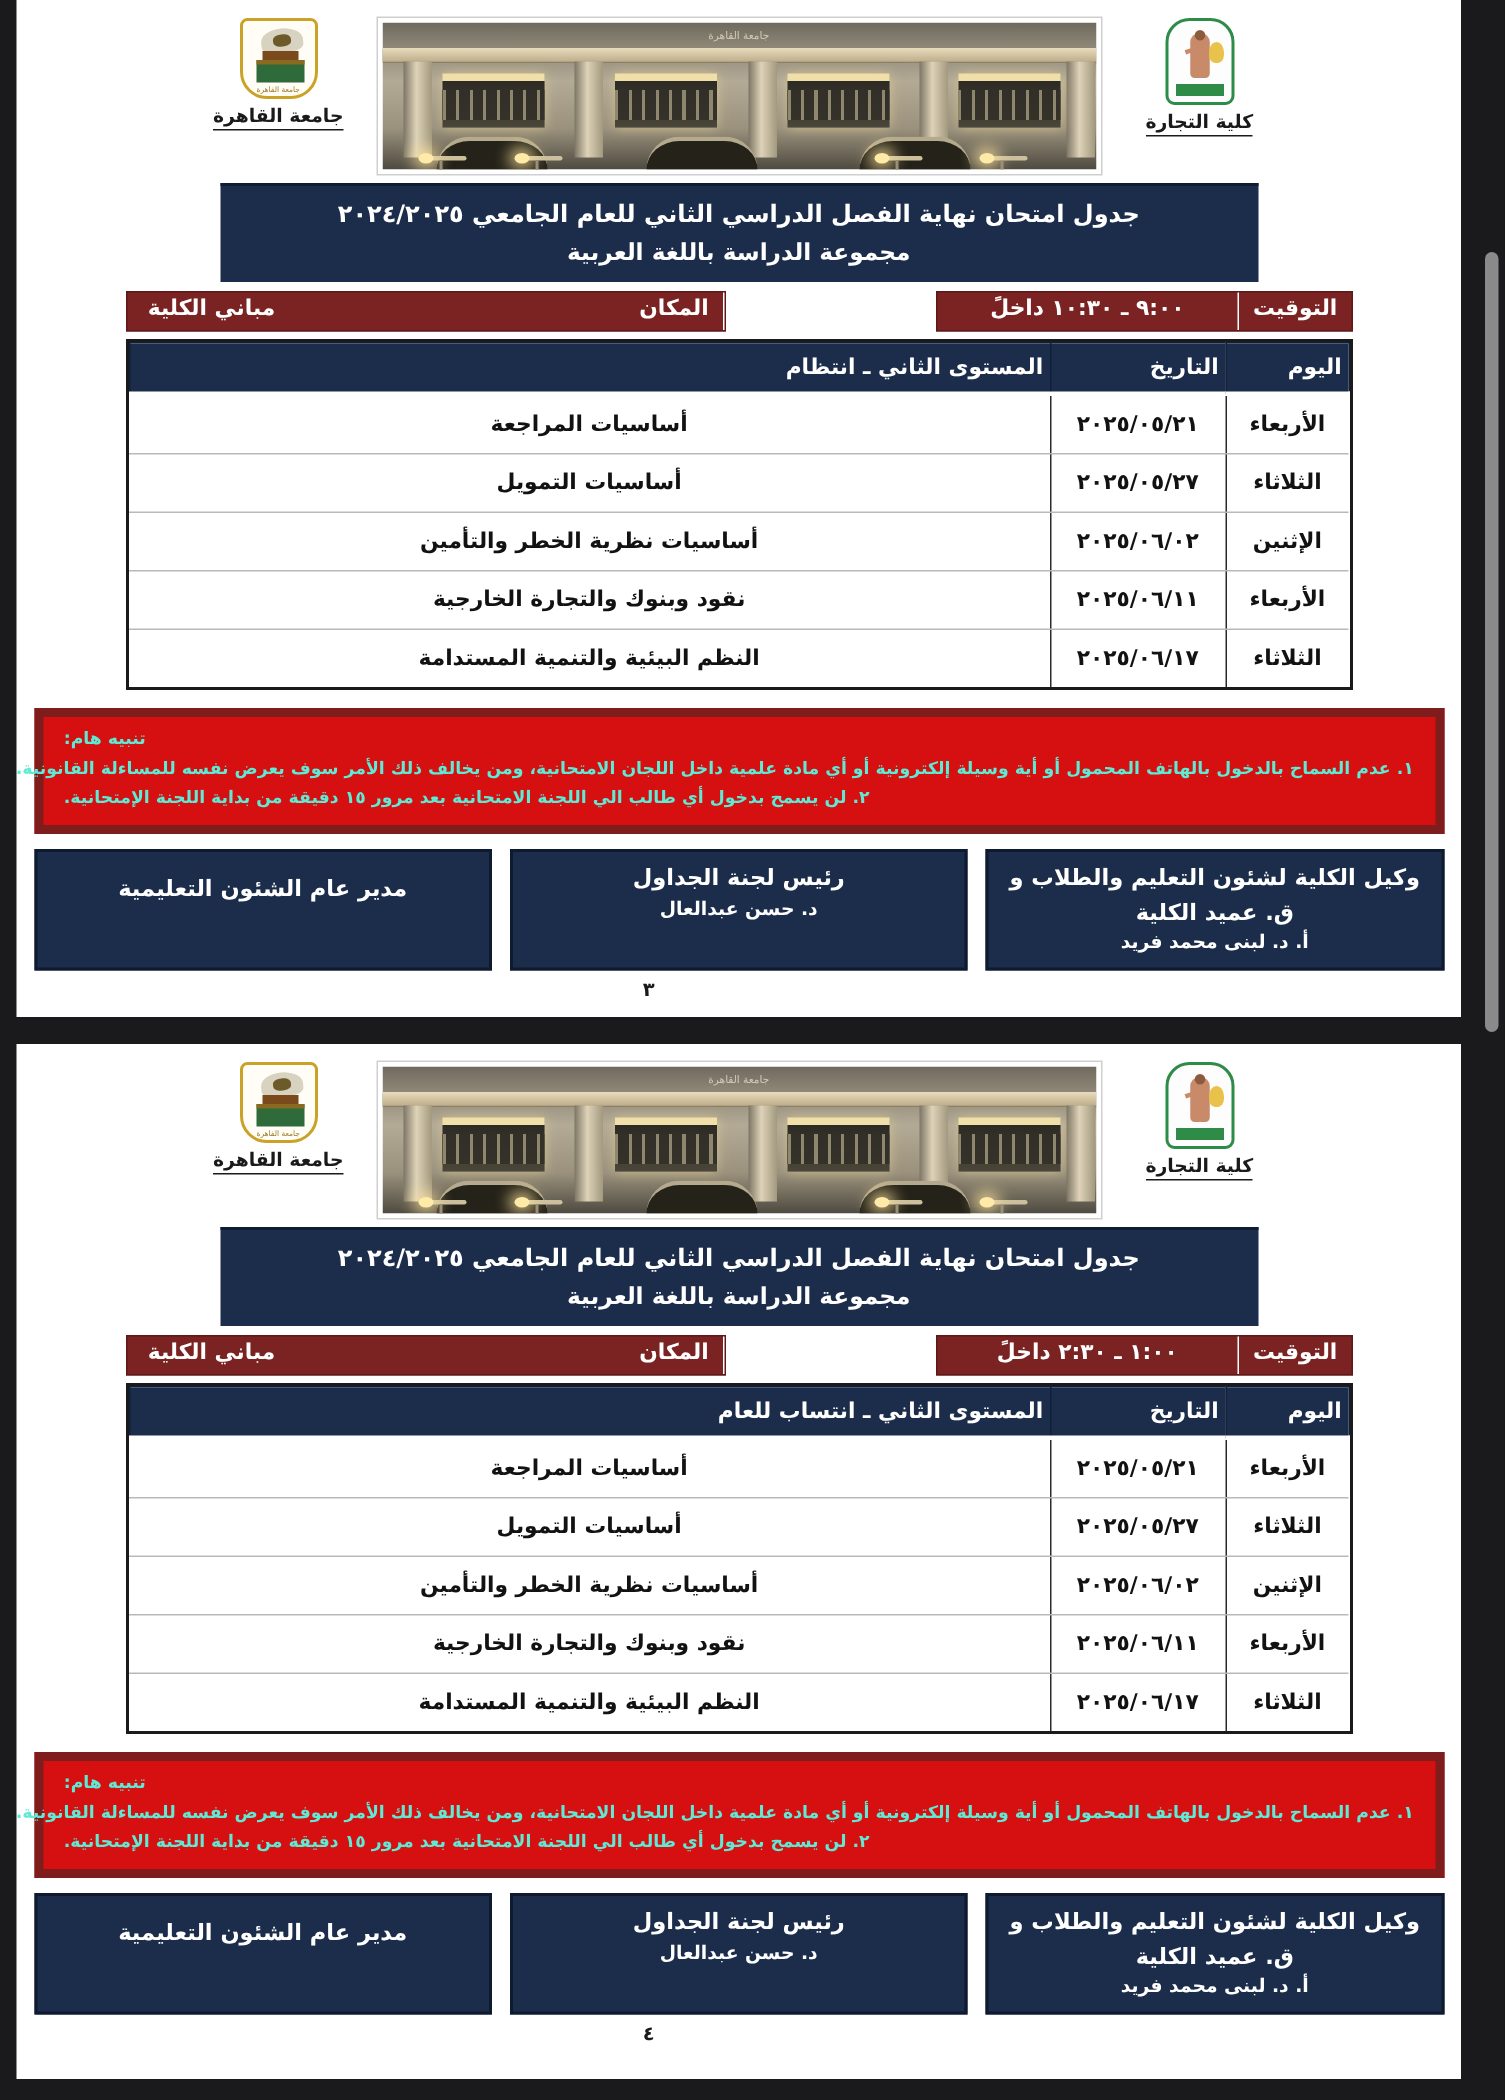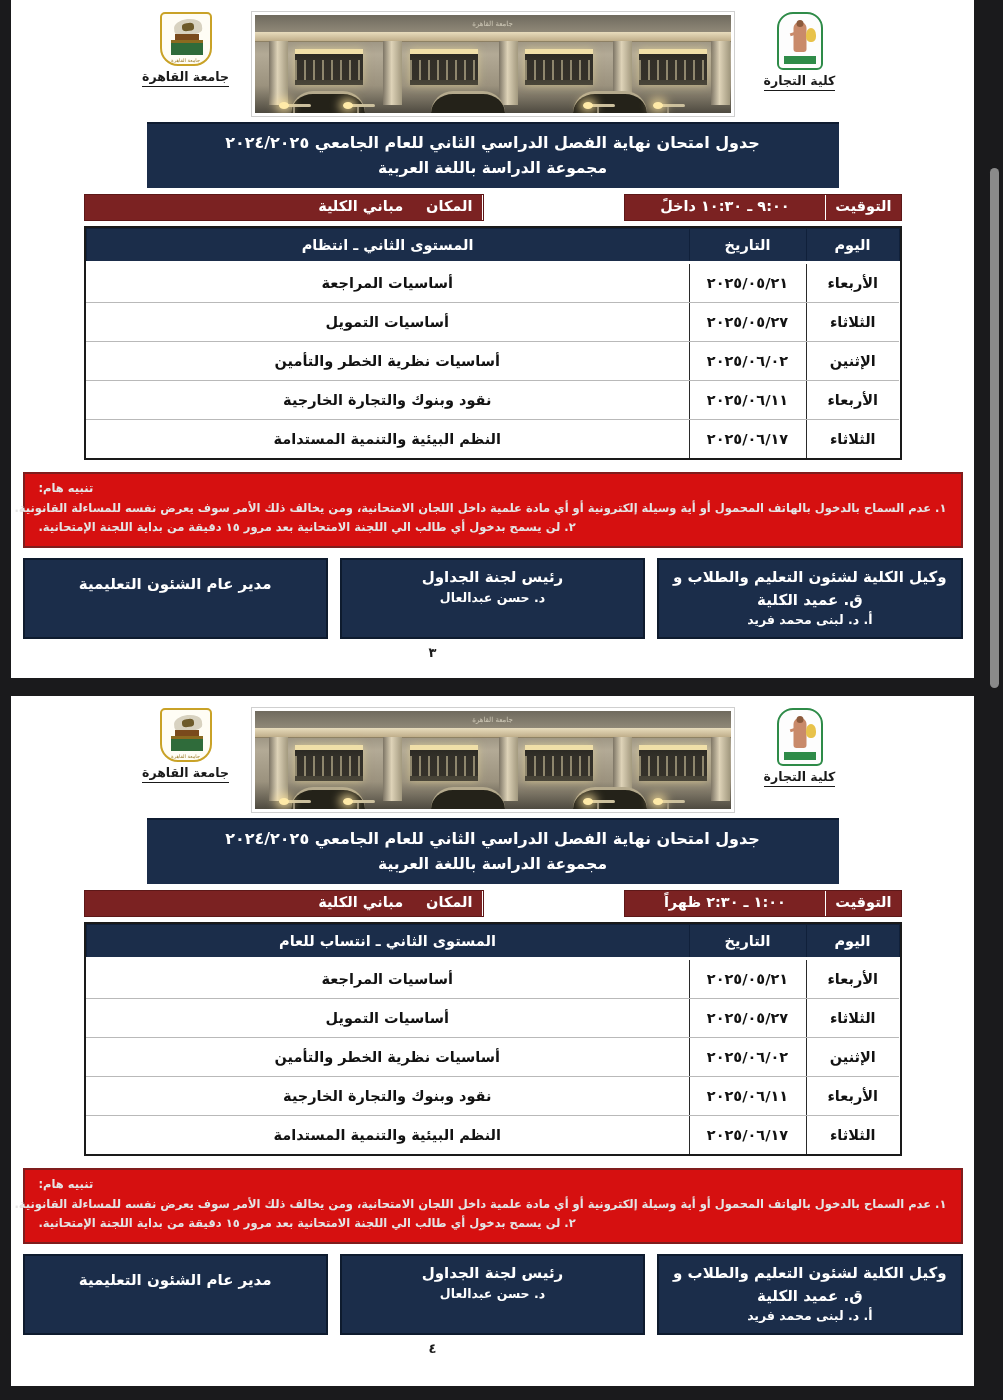--- a/index.html
+++ b/index.html
@@ -279,21 +279,21 @@
   }
   .meta-place .m-label {
     padding: 3px 9px;
     font-size: 14.5px; font-weight: bold;
     border-right: 1.5px solid #ffffff;
     white-space: nowrap;
   }
   .meta-place .m-value {
     padding: 3px 14px;
     font-size: 14.5px; font-weight: bold;
-    flex: 1; text-align: right; white-space: nowrap;
+    flex: 1; text-align: left; white-space: nowrap;
   }
 
   
   .table-wrap {
     width: 818px;
     margin: 5px auto 0;
     border: 2px solid #1a1a1a;
     background: #ffffff;
   }
   table.schedule {
@@ -302,22 +302,23 @@
     table-layout: fixed;
   }
   table.schedule th {
     background: #1b2d4a;
     color: #ffffff;
     font-size: 14.5px;
     font-weight: bold;
     padding: 8px 4px;
     border: 1px solid #10203a;
     border-bottom: 3px solid #ffffff;
-  }
-  table.schedule th.c-day   { width: 93px; }
+    text-align: right;
+  }
+  table.schedule th.c-day   { width: 82px; }
   table.schedule th.c-date  { width: 117px; }
   table.schedule td {
     font-size: 14.5px;
     font-weight: bold;
     color: #121212;
     padding: 11px 6px;
     text-align: center;
     border: 1px solid #b9b9b9;
     border-right: 1.5px solid #2a2a2a;
     border-left: 1.5px solid #2a2a2a;
@@ -325,22 +326,22 @@
   }
   table.schedule td.cell-day  { border-right: none; }
   table.schedule td.cell-subj { border-left: none; }
   table.schedule tr:last-child td { border-bottom: none; }
 
   
   .notice {
     width: 940px;
     margin: 12px auto 0;
     background: #d61010;
-    border: 2px solid #7f1d1d;
-    color: #e5e5e5;
+    border: 6px solid #7f1d1d;
+    color: #5eead4;
     padding: 7px 14px 9px;
   }
   .notice-title {
     font-size: 11.5px; font-weight: bold;
     text-align: left;
     direction: rtl;
     margin-bottom: 4px;
   }
   .notice-item {
     font-size: 11.5px;
@@ -583,21 +584,21 @@
     </div>
 
     <div class="title-block">
       <div class="title-line1">جدول امتحان نهاية الفصل الدراسي الثاني للعام الجامعي ٢٠٢٤/٢٠٢٥</div>
       <div class="title-line2">مجموعة الدراسة باللغة العربية</div>
     </div>
 
     <div class="meta-strip">
       <div class="meta-time">
         <span class="m-label">التوقيت</span>
-        <span class="m-value">١:٠٠ ـ ٢:٣٠ ظهراً</span>
+        <span class="m-value">١:٠٠ ـ ٢:٣٠ داخلً</span>
       </div>
       <div class="meta-place">
         <span class="m-label">المكان</span>
         <span class="m-value">مباني الكلية</span>
       </div>
     </div>
 
     <div class="table-wrap">
       <table class="schedule">
         <thead>

